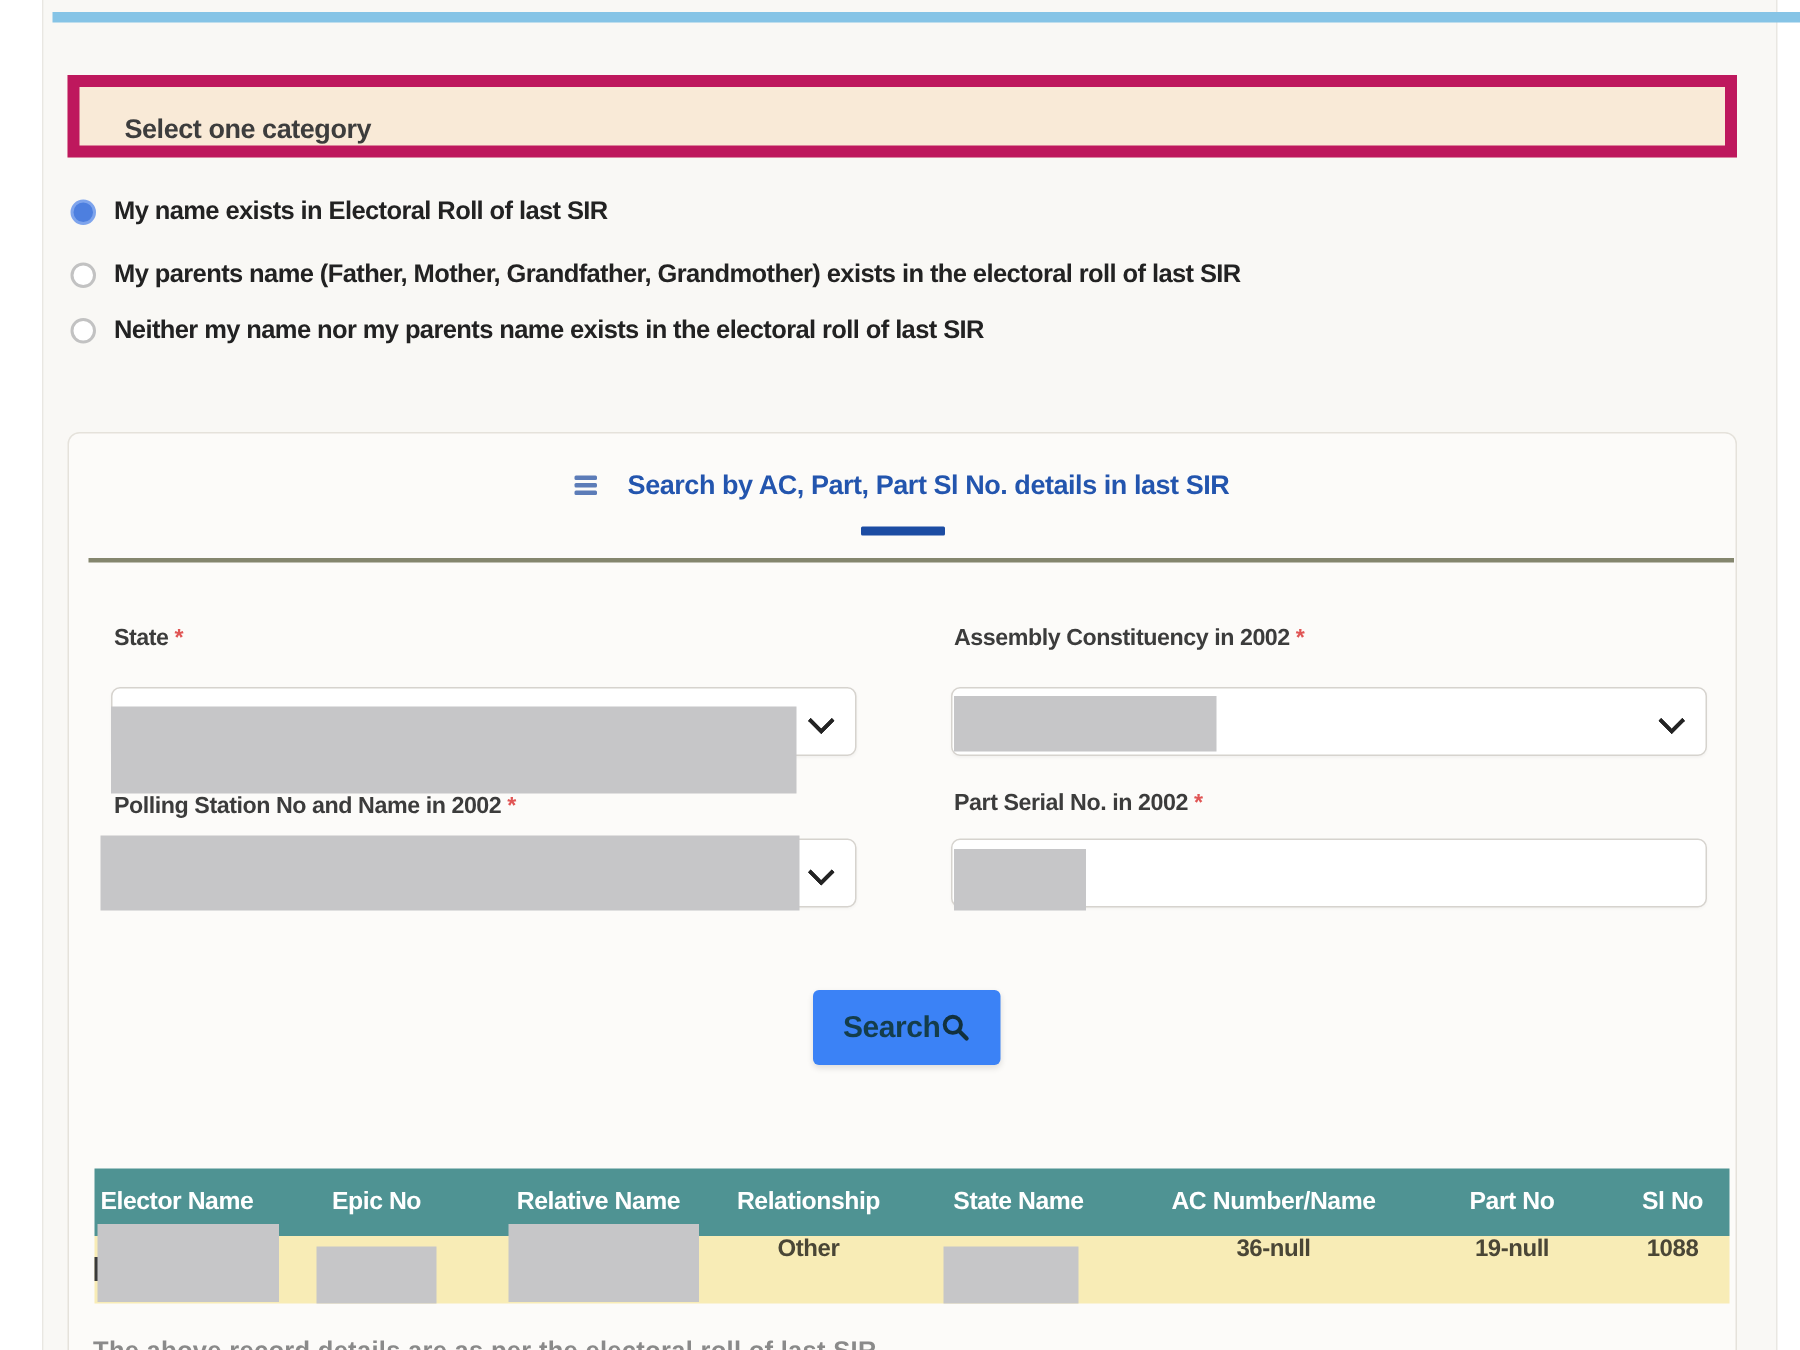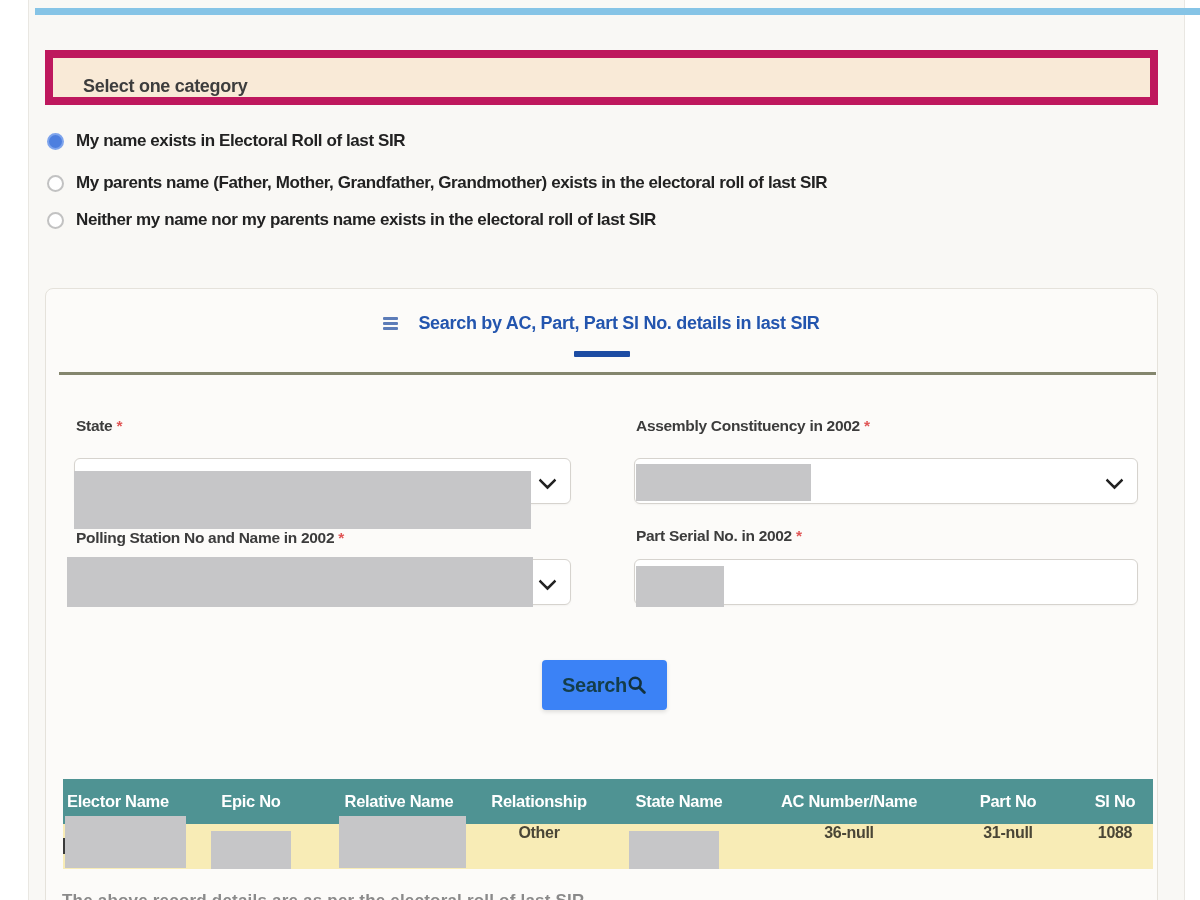--- a/index.html
+++ b/index.html
@@ -158,21 +158,21 @@
         <div class="th c7">Part No</div>
         <div class="th c8">Sl No</div>
       </div>
       <div class="trow">
         <div class="td c1"></div>
         <div class="td c2"></div>
         <div class="td c3"></div>
         <div class="td c4">Other</div>
         <div class="td c5"></div>
         <div class="td c6">36-null</div>
-        <div class="td c7">31-null</div>
+        <div class="td c7">19-null</div>
         <div class="td c8">1088</div>
         <div style="position:absolute;left:0;top:14px;width:3px;height:16px;background:#3a3a3a;"></div>
       </div>
 
       <div class="redact" style="left:2px;top:37px;width:121px;height:52px;"></div>
       <div class="redact" style="left:148px;top:52px;width:80px;height:38px;"></div>
       <div class="redact" style="left:276px;top:37px;width:127px;height:52px;"></div>
       <div class="redact" style="left:566px;top:52px;width:90px;height:38px;"></div>
     </div>
 

